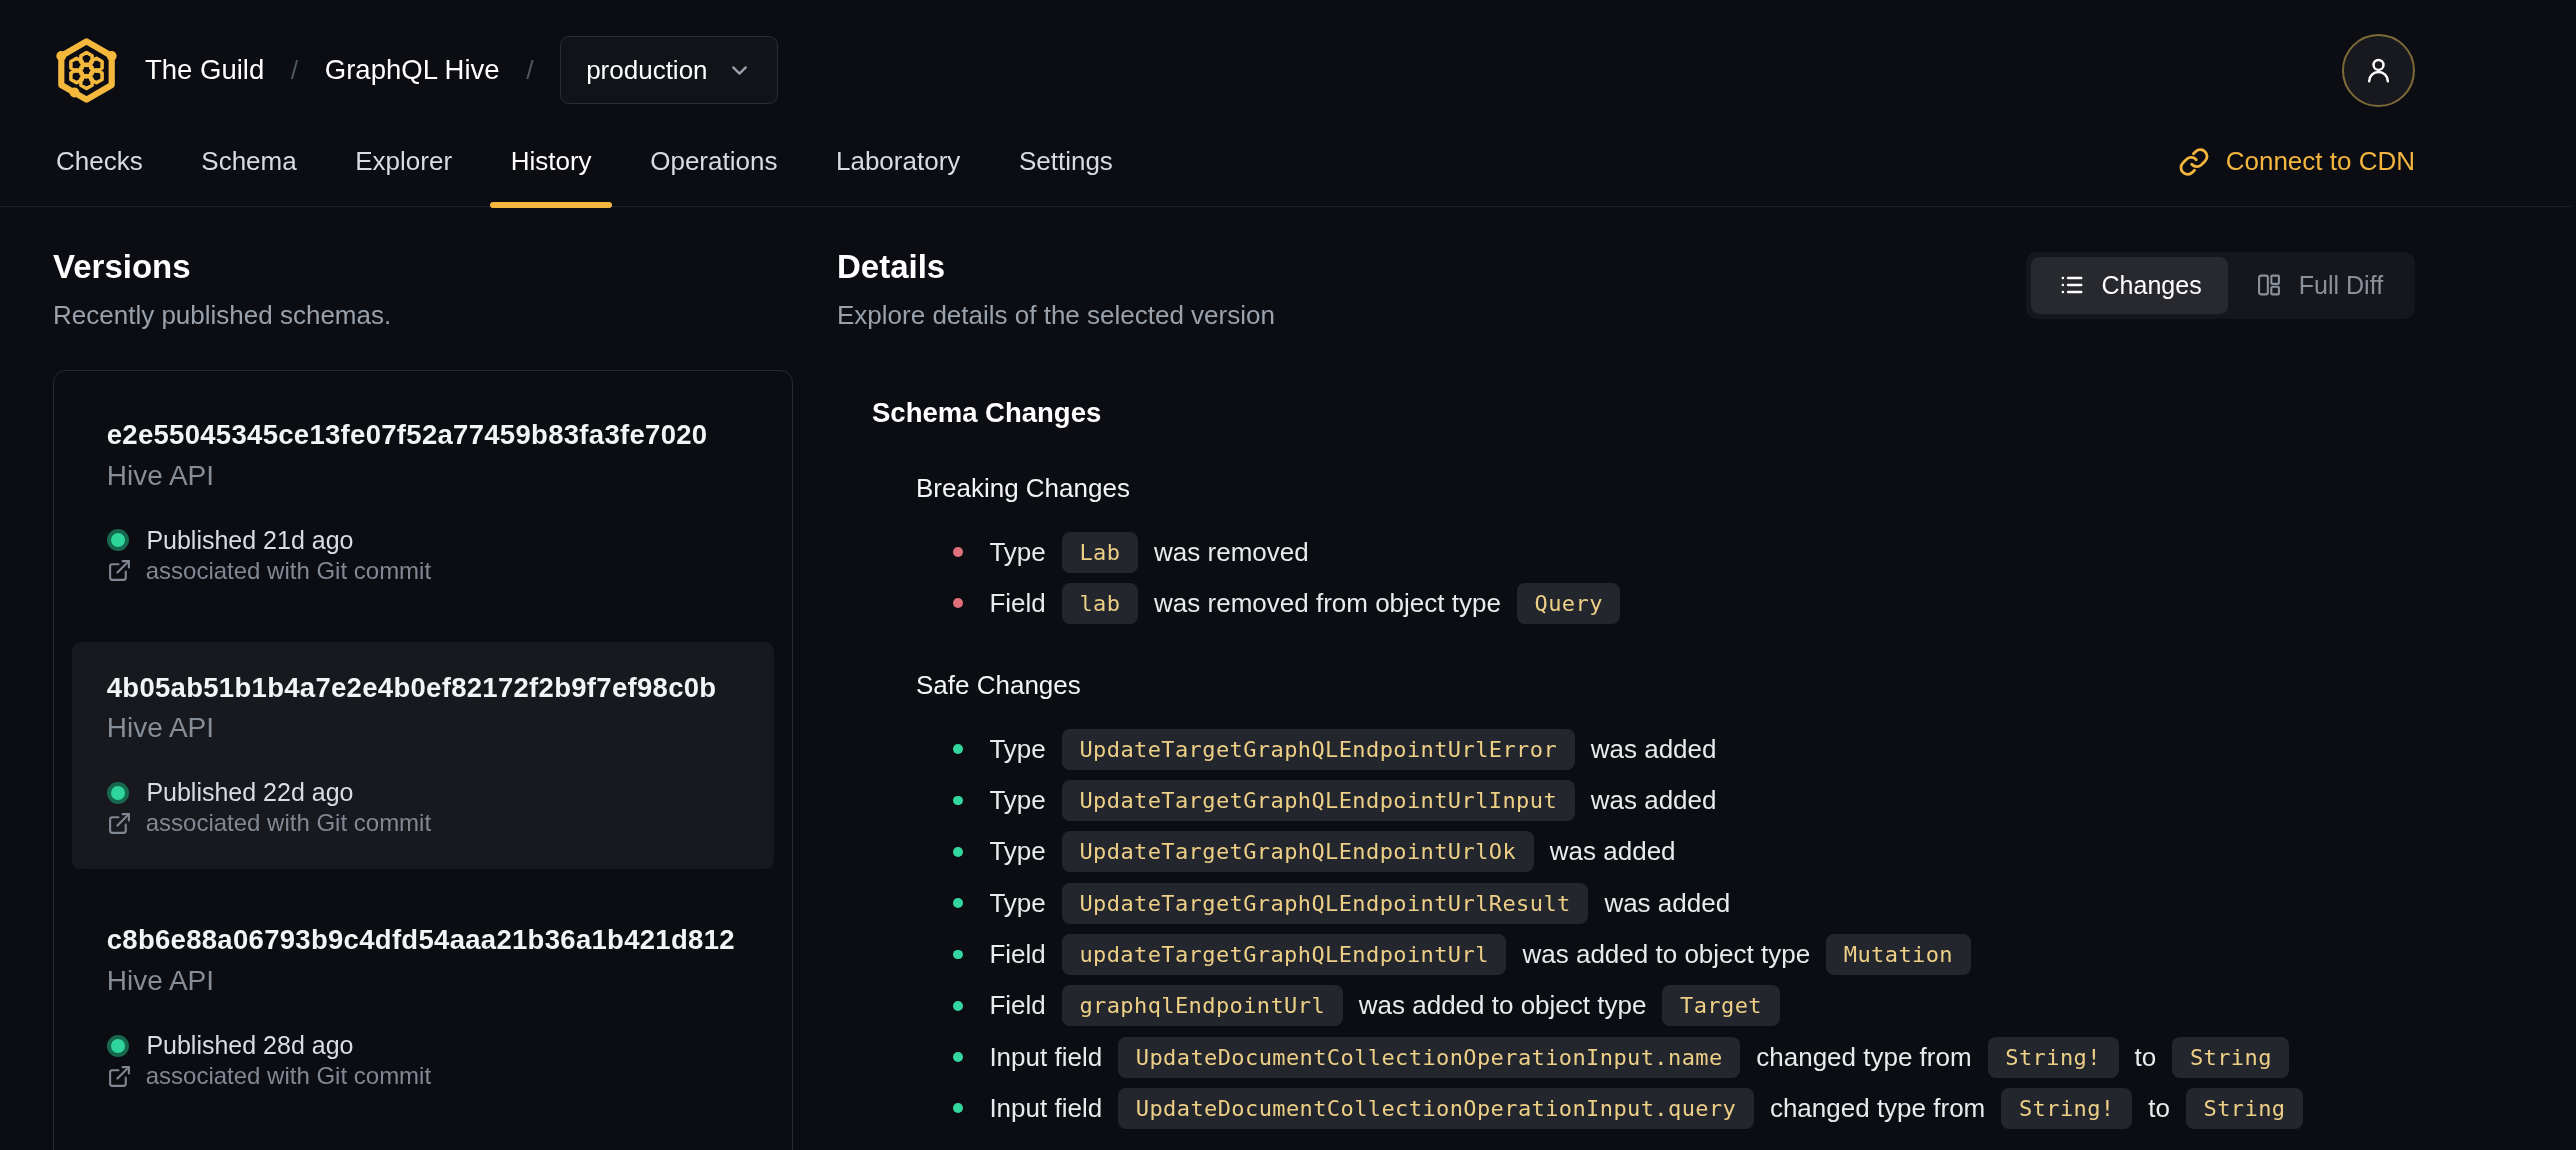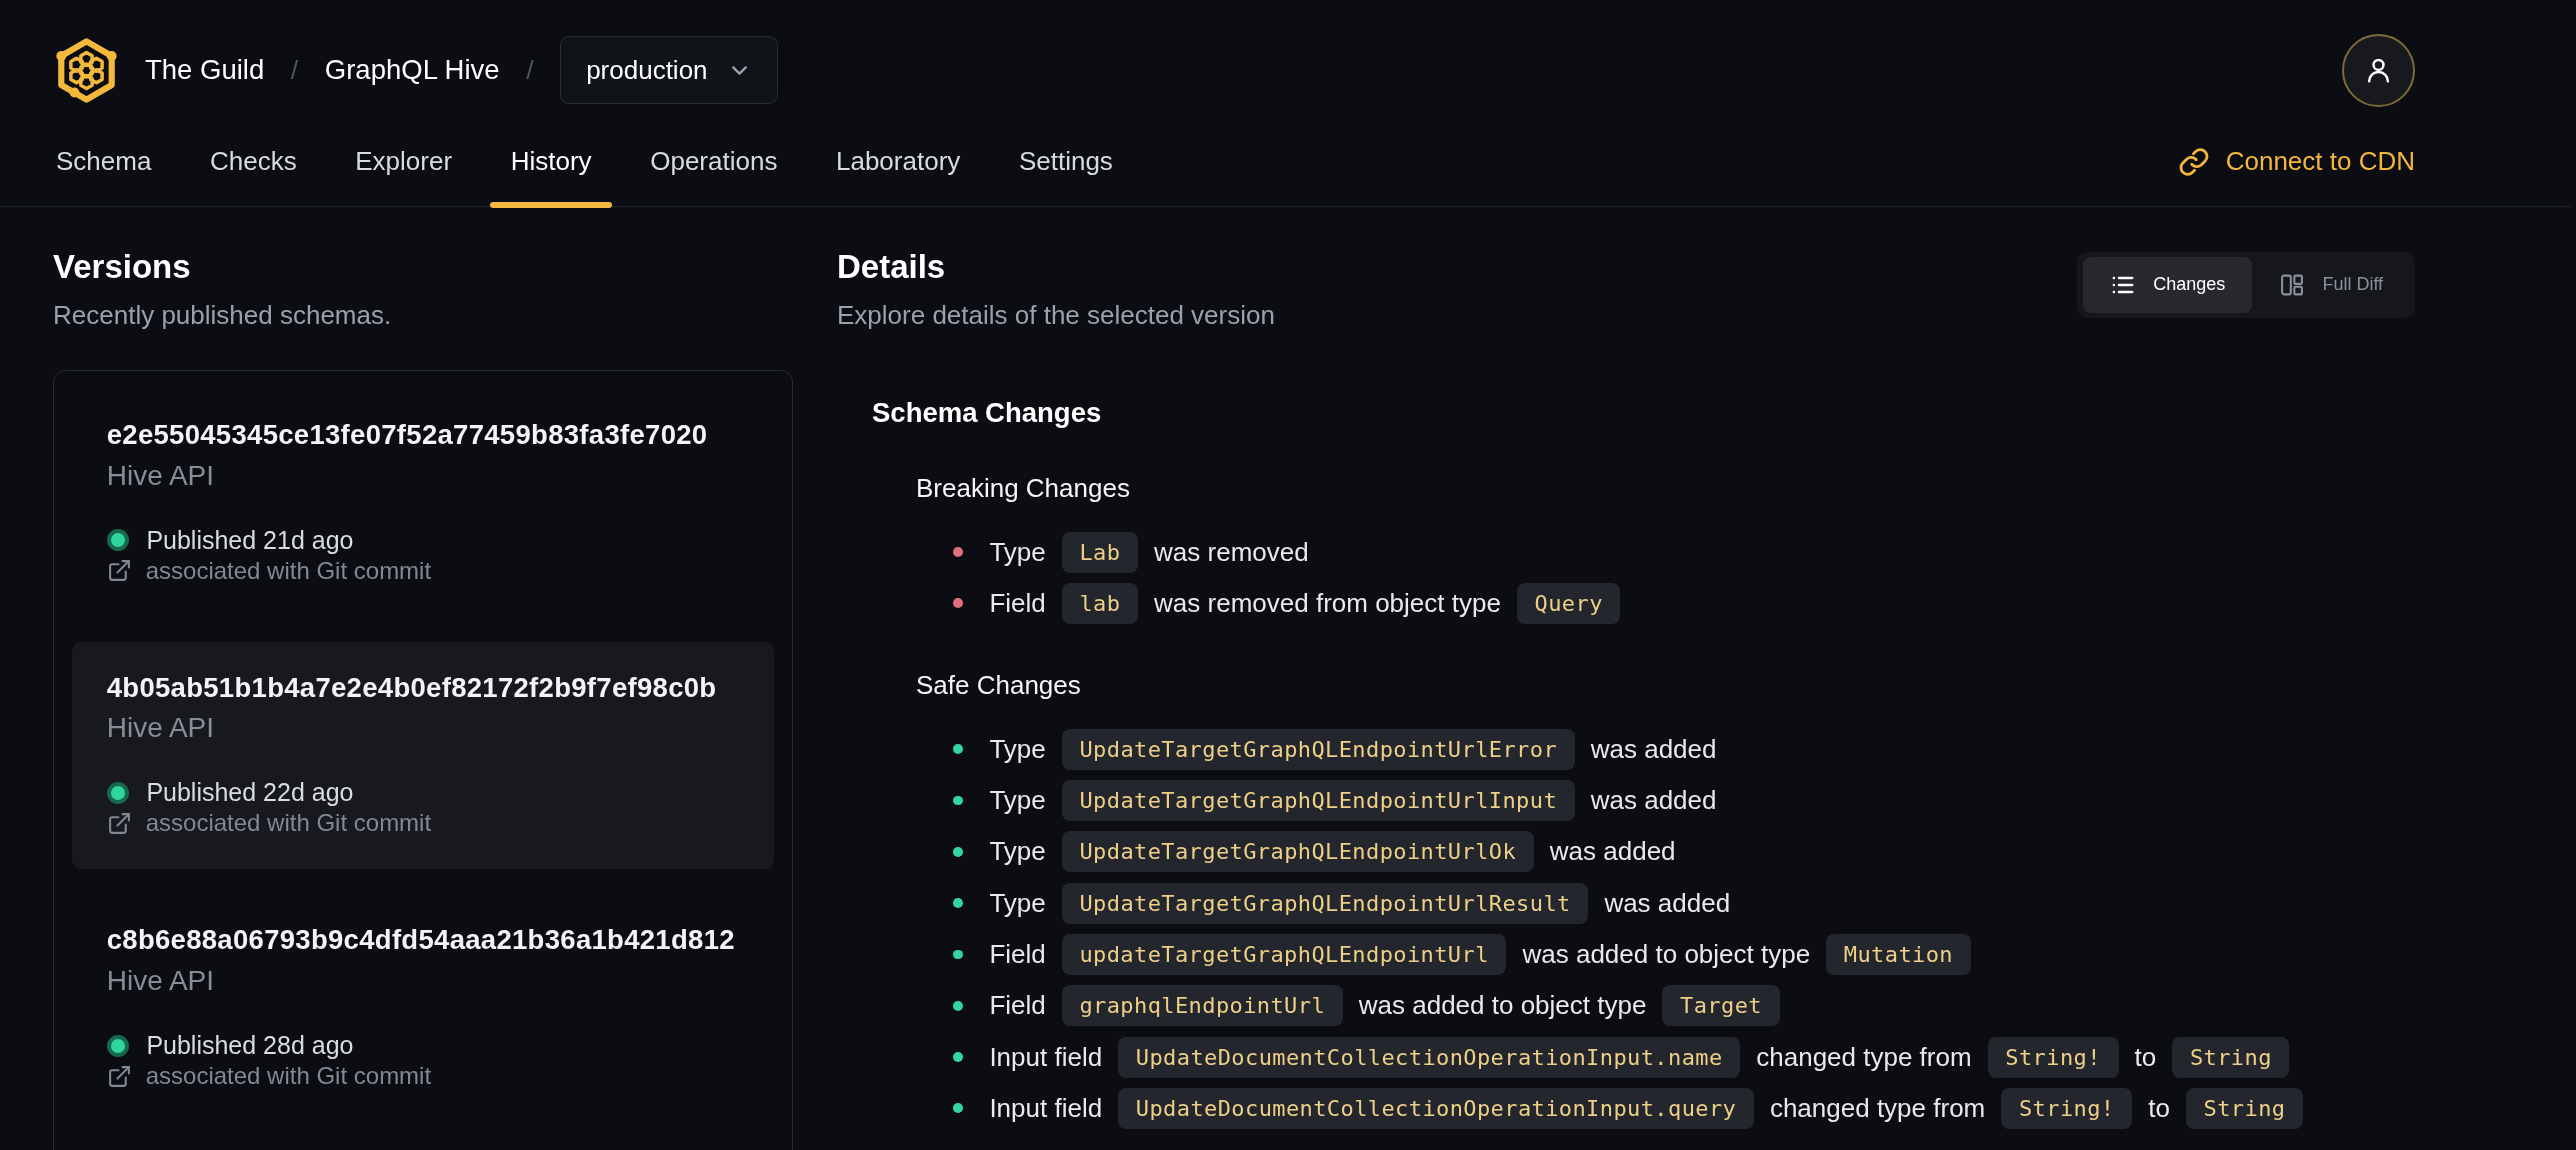--- a/index.html
+++ b/index.html
@@ -78,21 +78,21 @@
     background: #2ed69c; border: 4.4px solid #17684e; flex: none;
   }
   .meta-commit { margin-top: 2px; display: flex; align-items: center; gap: 14px; font-size: 24px; color: #828893; cursor: pointer; }
 
   
   .details-header { display: flex; justify-content: space-between; align-items: flex-start; }
   .view-toggle { display: flex; background: #15171d; border-radius: 10.6px; padding: 5.3px; margin-top: 3.5px; }
   .toggle-btn {
     display: flex; align-items: center; gap: 16px;
     border: none; background: transparent; border-radius: 8px;
-    padding: 14px 26.6px; font-size: 18px; font-weight: 500; color: #8b919a;
+    padding: 14px 26.6px; font-size: 25px; font-weight: 500; color: #8b919a;
     font-family: inherit; cursor: pointer; white-space: nowrap;
   }
   .toggle-btn.active { background: #27292f; color: #ffffff; }
 
   .schema-changes { margin-top: 66px; padding-left: 35px; }
   .schema-changes-title { font-size: 27.5px; font-weight: 700; color: #ffffff; }
   .change-section { margin-top: 44px; padding-left: 44px; }
   .change-section-title { font-size: 26px; font-weight: 500; color: #f5f6f7; }
   .change-list { margin-top: 25px; padding-left: 37px; list-style: none; }
   .change-row {
@@ -148,24 +148,24 @@
       <svg width="35" height="35" viewBox="0 0 24 24" fill="none" stroke="#ffffff" stroke-width="1.7" stroke-linecap="round">
           <circle cx="12" cy="8.2" r="3.4"></circle>
           <path d="M5.6 19.4c0-3.5 2.9-6.4 6.4-6.4s6.4 2.9 6.4 6.4"></path>
         </svg>
     </div>
   </header>
 
   <nav class="tabs-row">
     <div class="tabs-list">
         <div class="tab">
+          <span>Checks</span>
+        </div>
+        <div class="tab">
           <span>Schema</span>
-        </div>
-        <div class="tab">
-          <span>Checks</span>
         </div>
         <div class="tab">
           <span>Explorer</span>
         </div>
         <div class="tab active">
           <span>History</span>
           <span class="tab-indicator"></span>
         </div>
         <div class="tab">
           <span>Operations</span>

